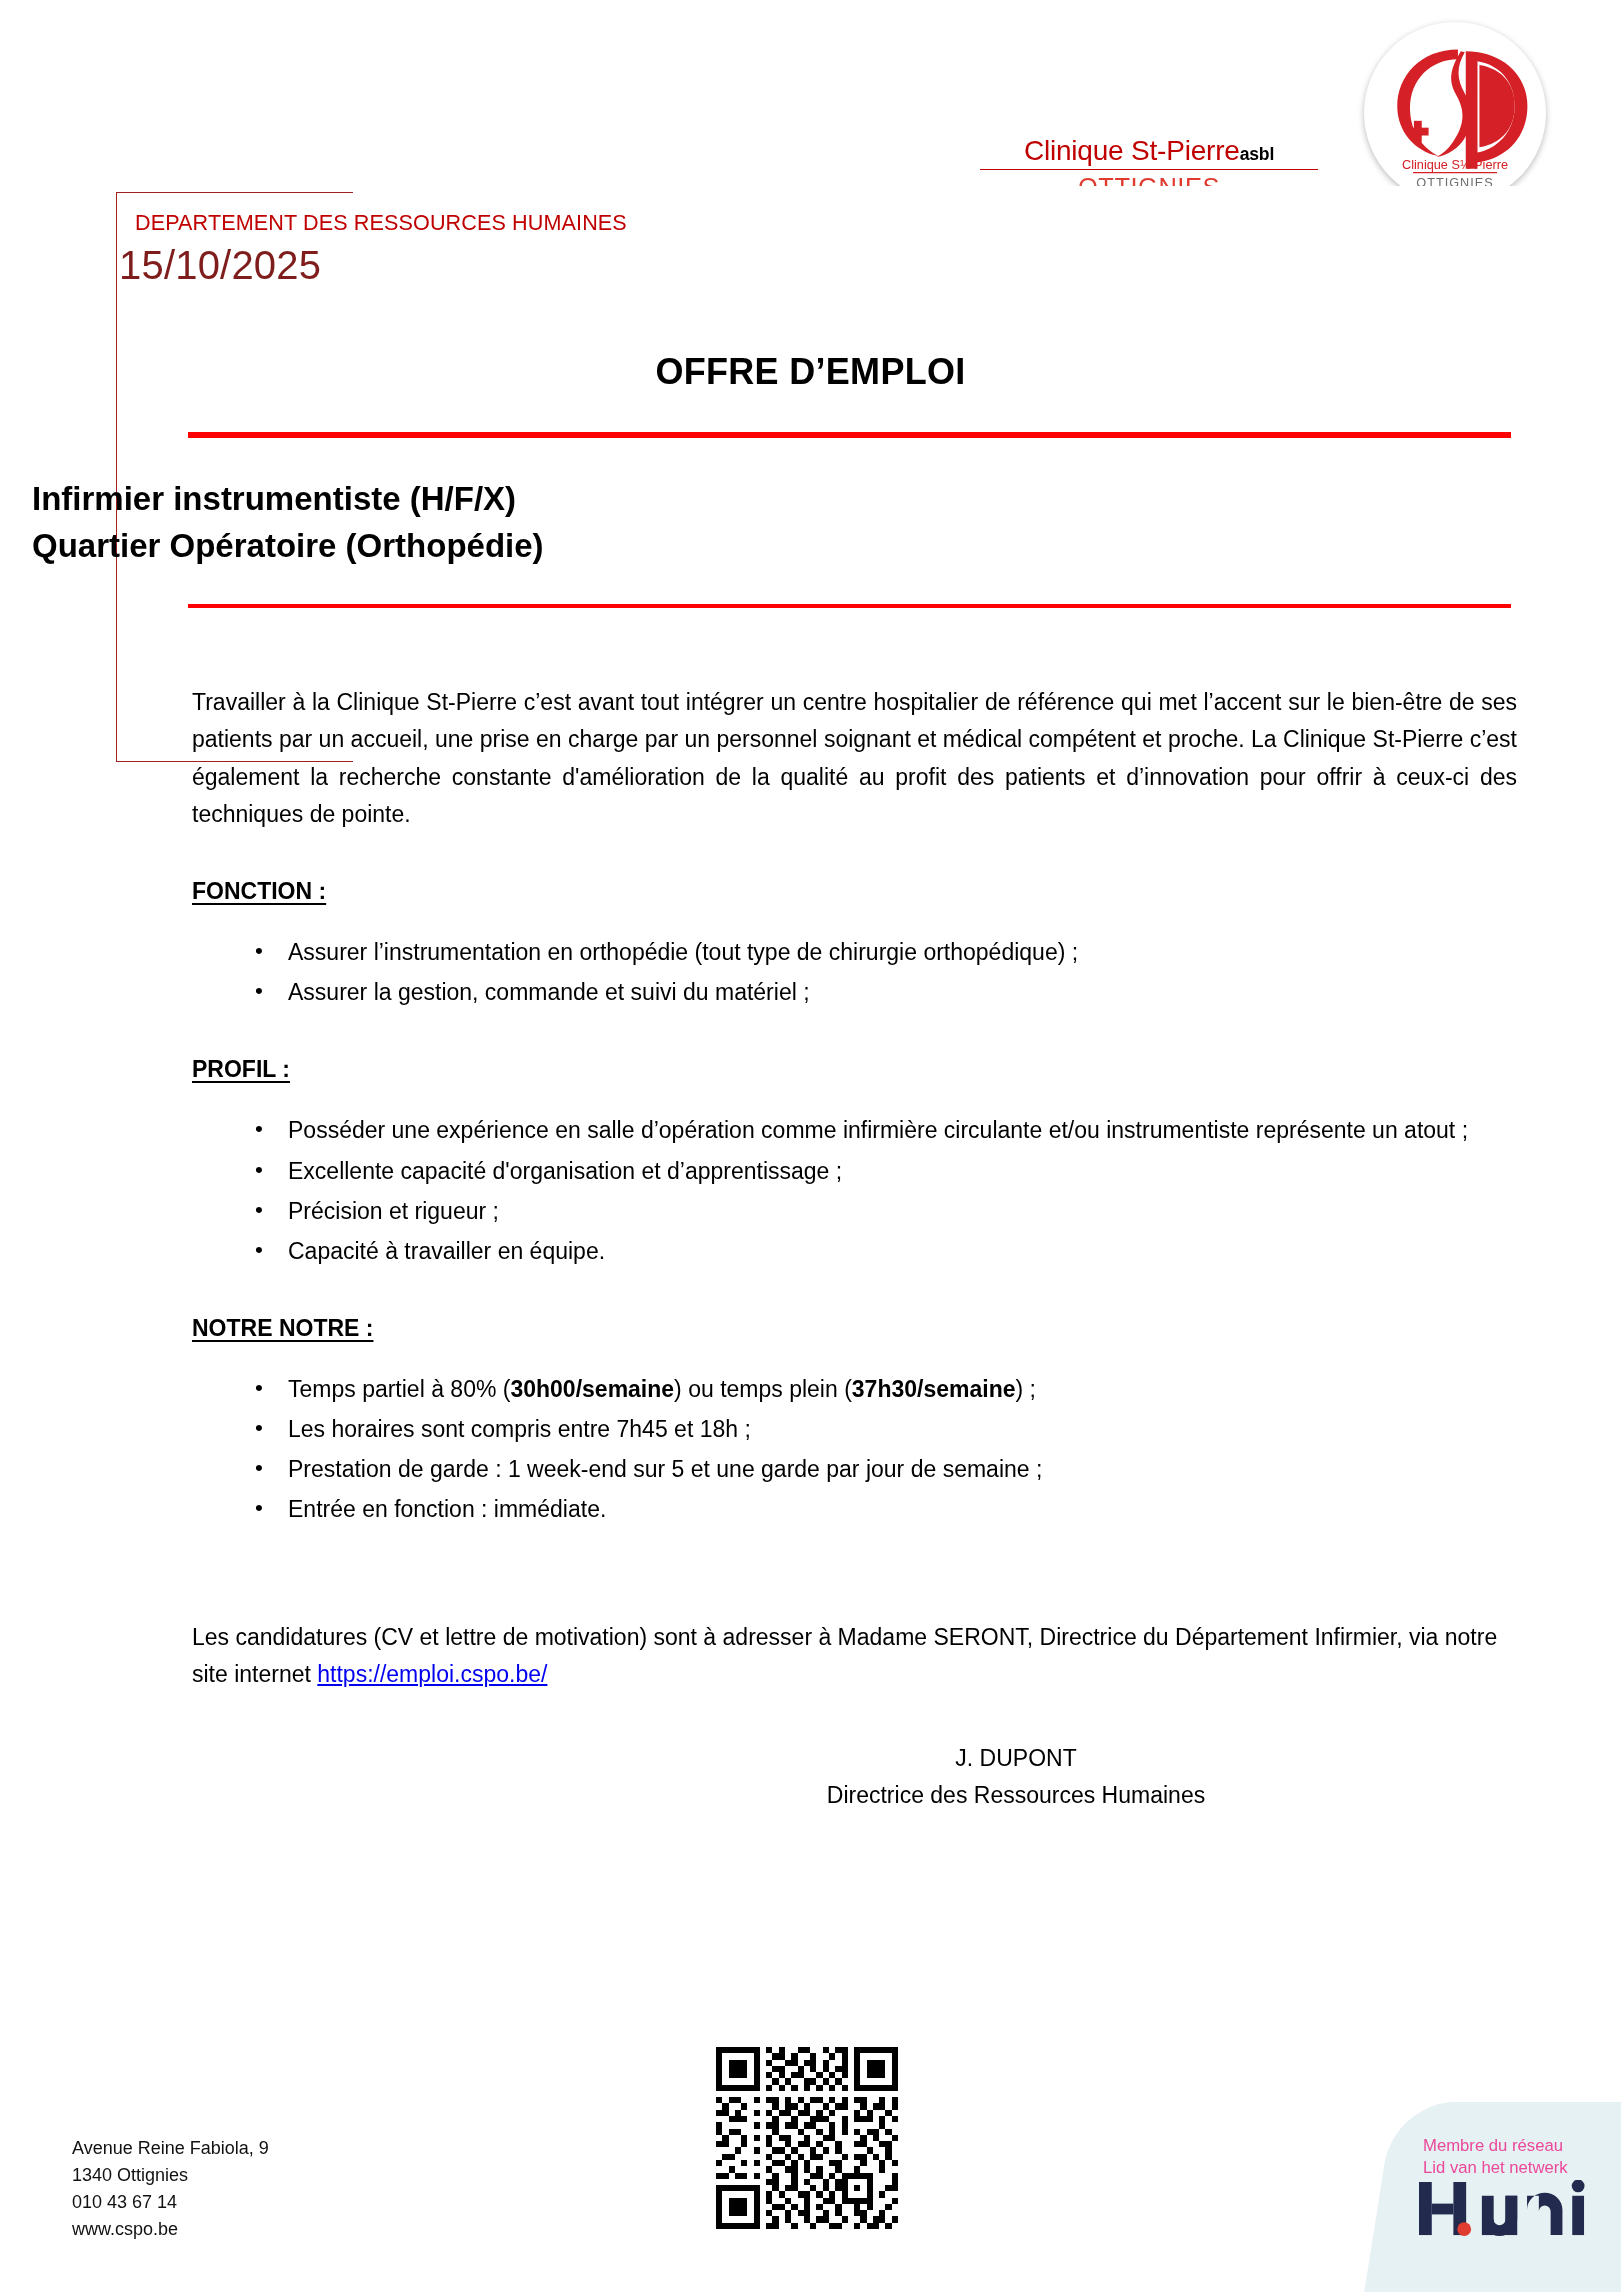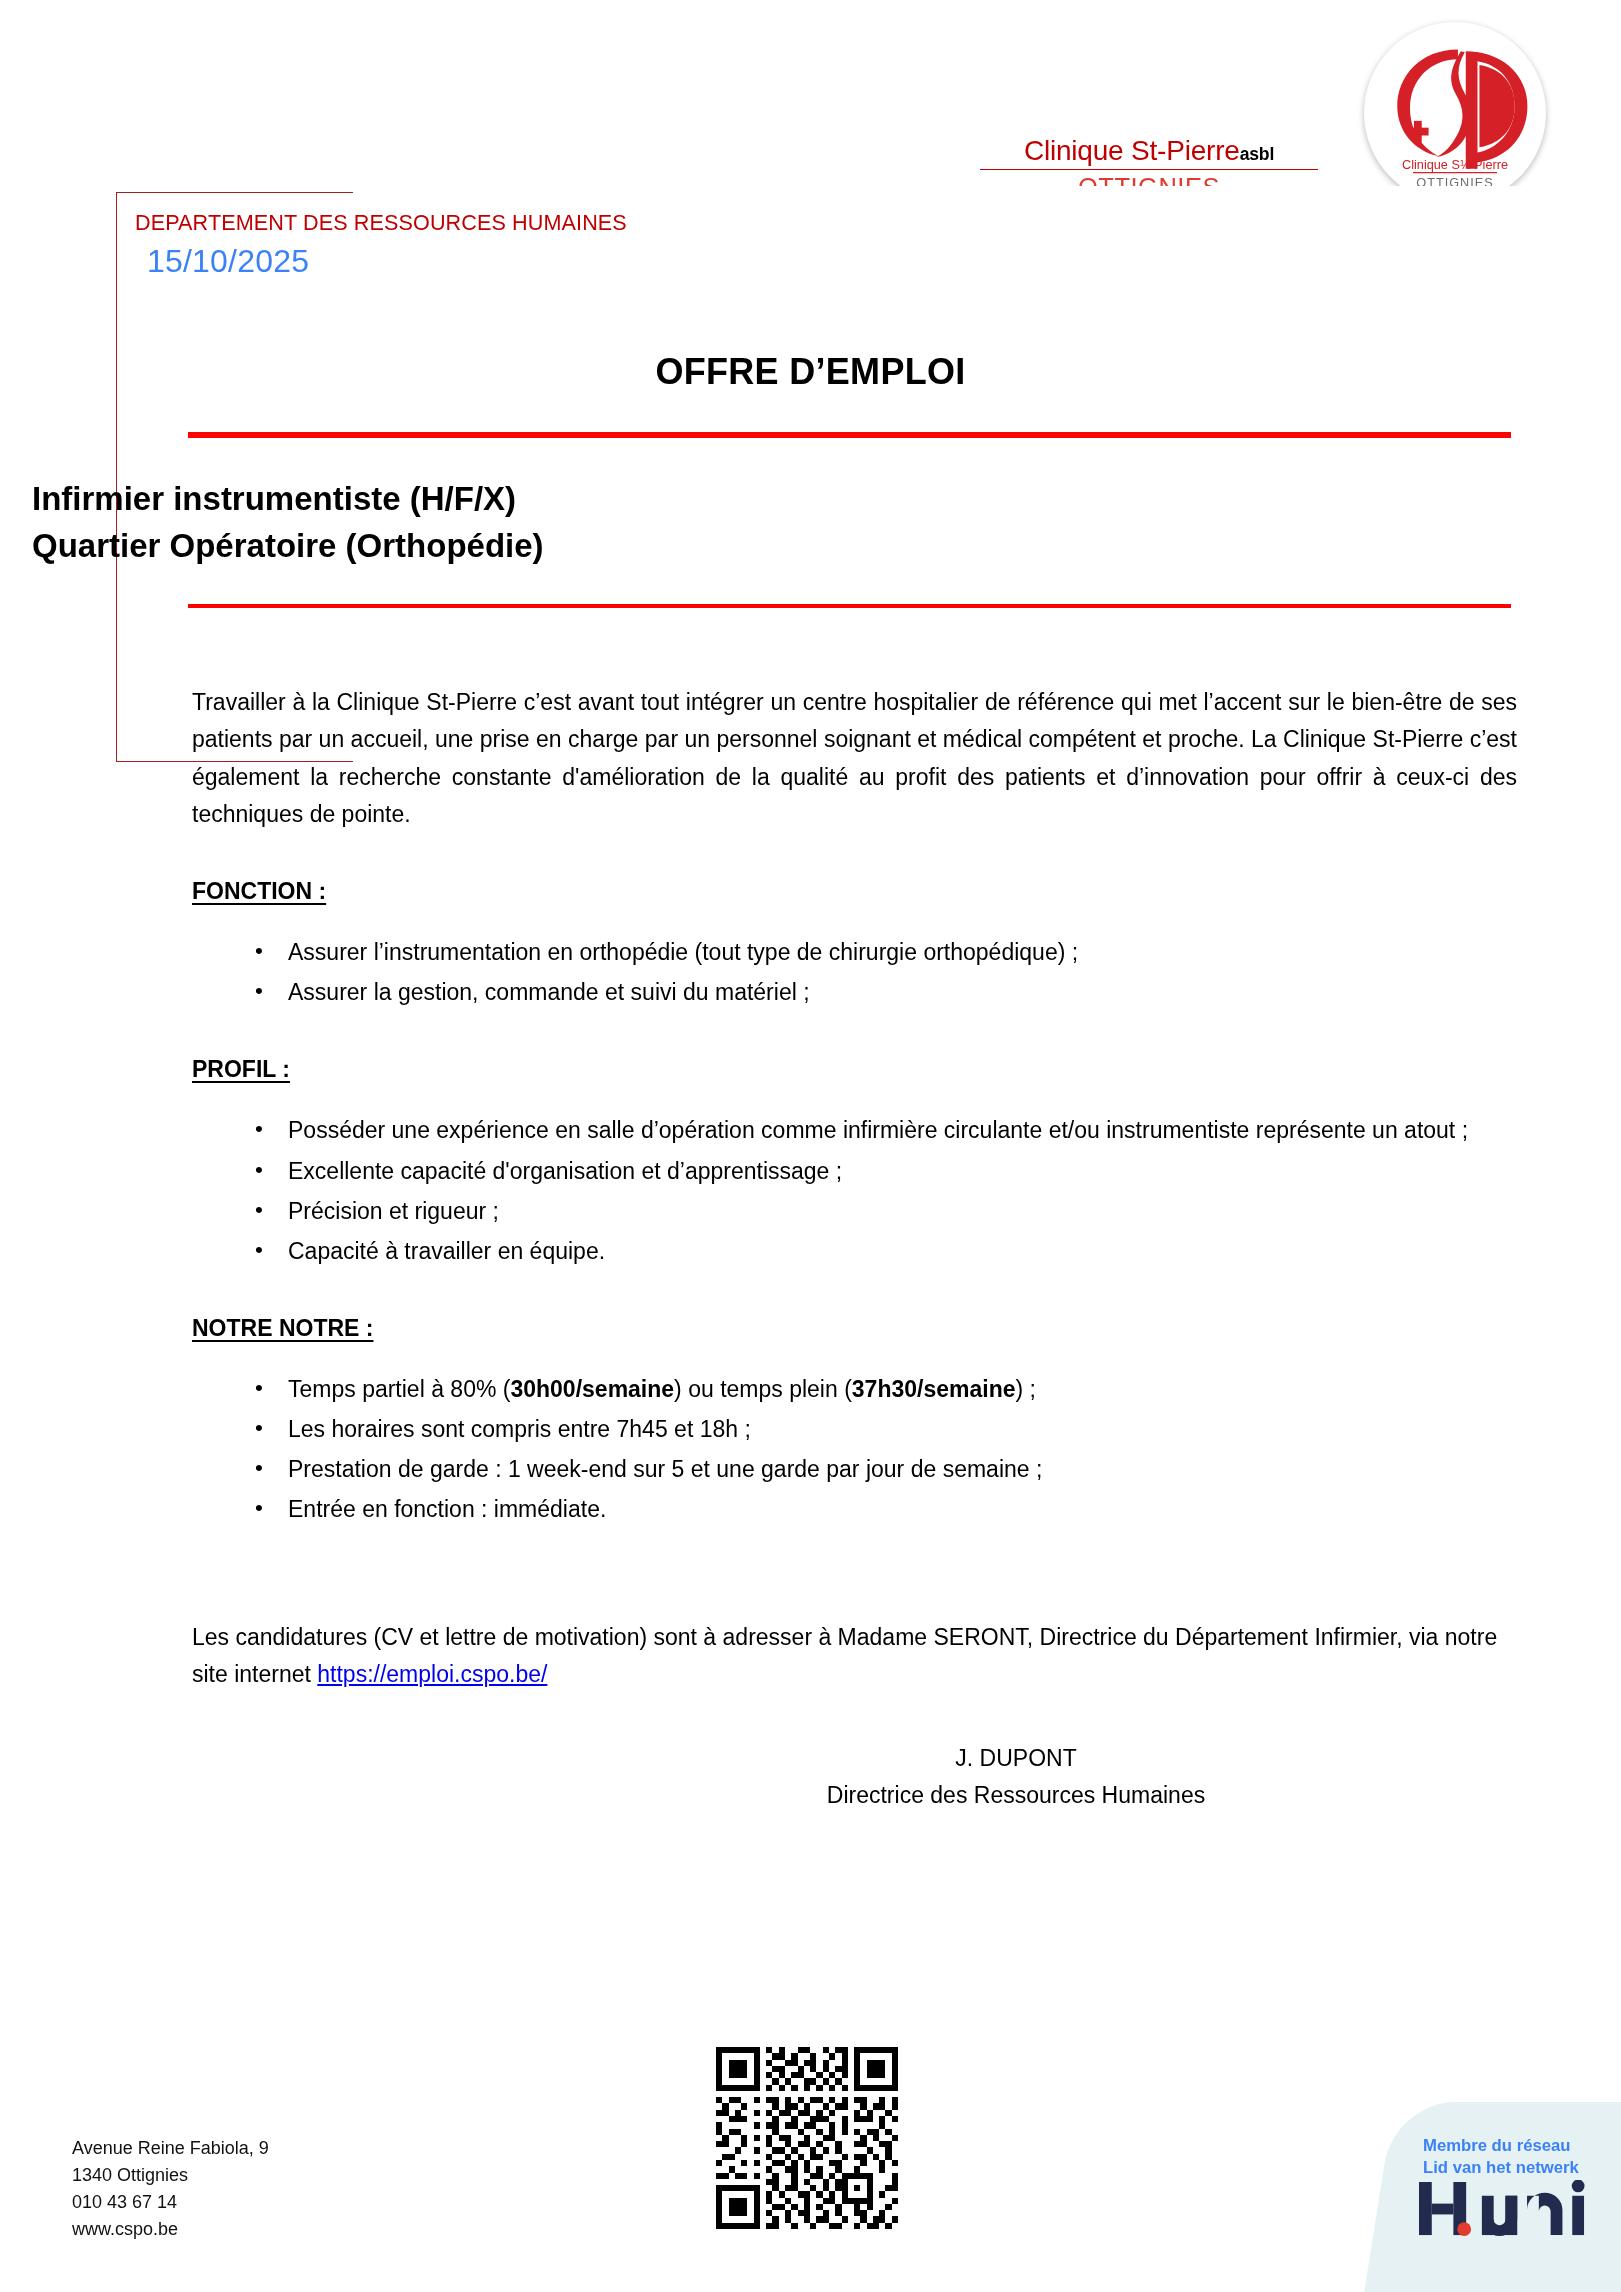--- a/index.html
+++ b/index.html
@@ -101,24 +101,24 @@
     left: 135px;
     top: 210px;
     font-size: 21.6px;
     color: #C00000;
     font-weight: 400;
     letter-spacing: 0.1px;
     white-space: nowrap;
   }
   .dept-date {
     position: absolute;
-    left: 147px;
+    left: 119px;
     top: 243px;
-    font-size: 32px;
-    color: #3b82f6;
+    font-size: 40px;
+    color: #7f1d1d;
     font-weight: 400;
     letter-spacing: 0.2px;
     white-space: nowrap;
   }
 
   
   .doc-title {
     position: absolute;
     left: 0;
     top: 351px;
@@ -247,23 +247,22 @@
     border-top-left-radius: 61px;
     border-bottom-left-radius: 17.6px;
     transform: skewX(-9deg);
   }
   .huni-text {
     position: absolute;
     left: 61px;
     top: 39px;
     font-size: 16.7px;
     line-height: 1.32;
-    color: #3b82f6;
+    color: #ec4899;
     white-space: nowrap;
-    font-weight: bold;
   }
   .huni-logo {
     position: absolute;
     left: 57px;
     top: 84px;
   }
 </style>
 </head>
 <body>
 

